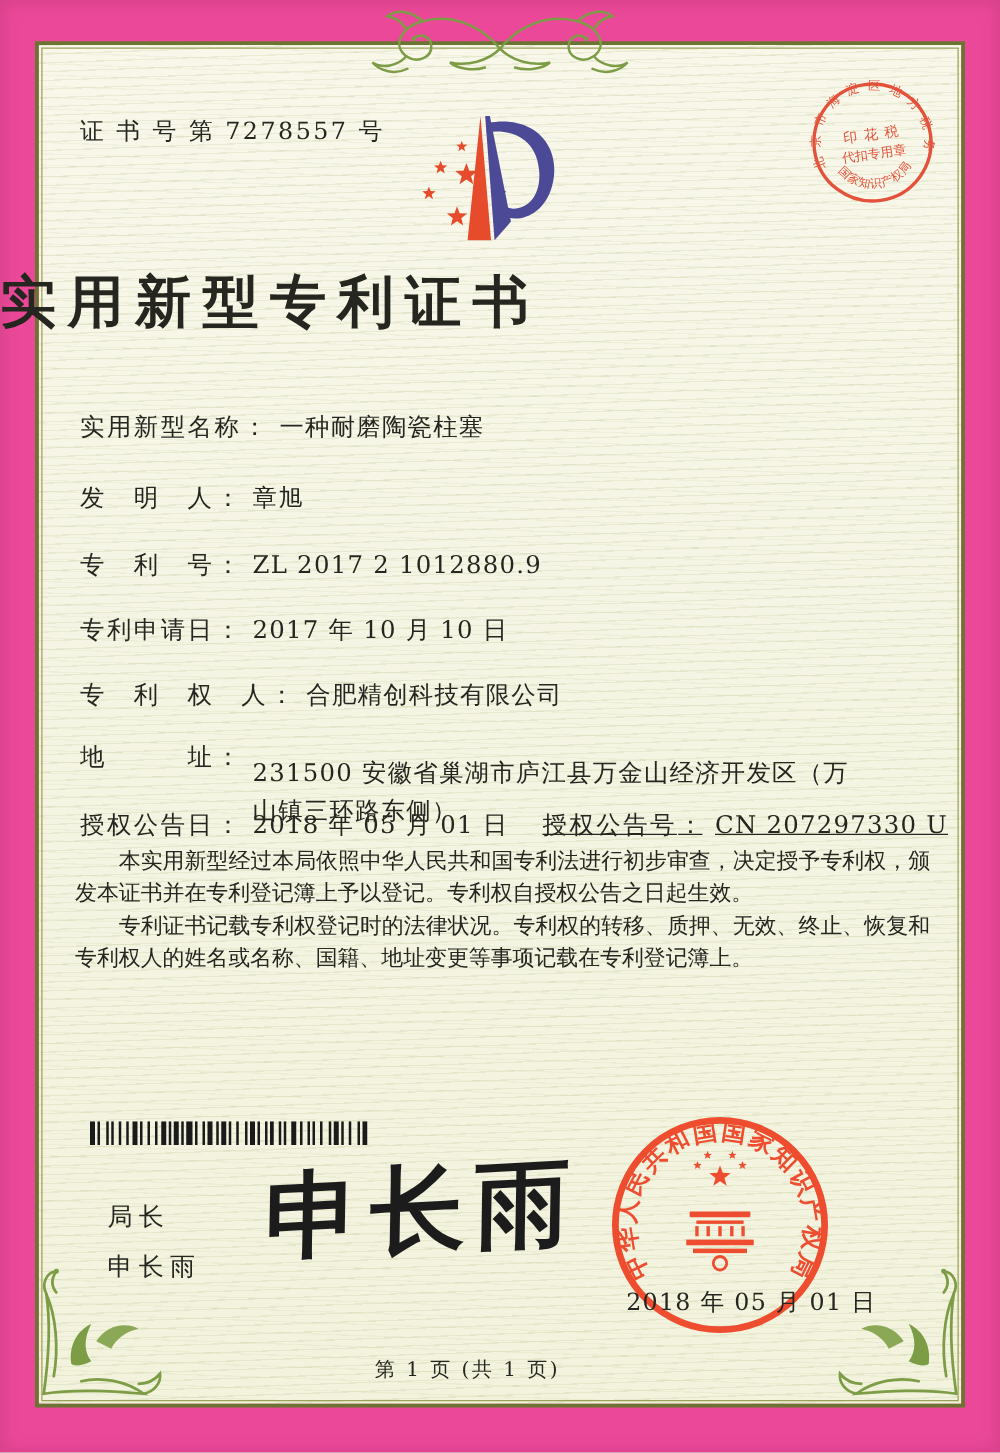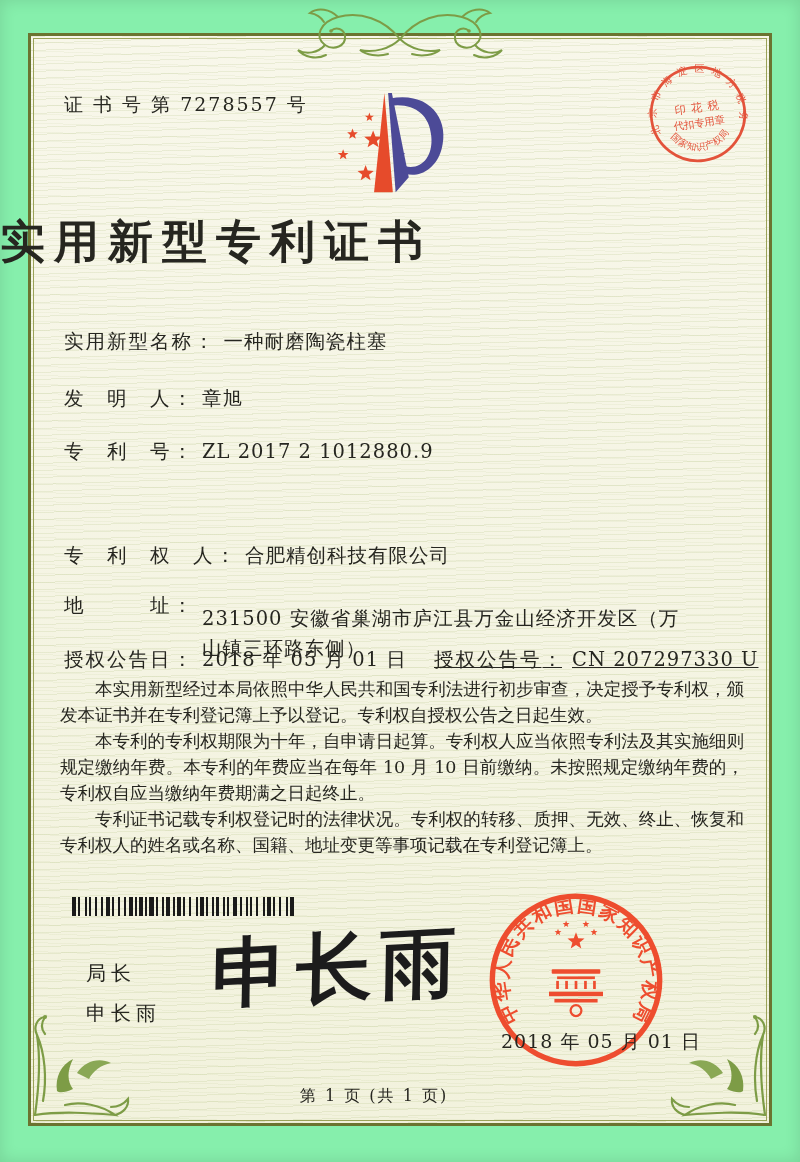--- a/index.html
+++ b/index.html
@@ -1,18 +1,18 @@
 <!DOCTYPE html>
 <html><head>
 <meta charset="utf-8">
 <style>
   html,body{margin:0;padding:0;background:#e9e9e4;}
   .page{
     position:relative;width:800px;height:1162px;margin:0 auto;overflow:hidden;
-    background:#86efac;
+    background:#ec4899;
     box-shadow:inset 0 0 16px rgba(0,0,0,.12);
     font-family:"DejaVu Serif","Liberation Serif",serif;
     color:#262620;
   }
   .abs{position:absolute;}
   
   .frame{
     position:absolute;left:28px;top:33px;right:28px;bottom:36px;
     border:3px solid #6b7430;
     background:
@@ -127,36 +127,38 @@
 
   <div class="field-row r2">
     <span class="flabel">发　明　人</span><span class="colon">：</span><span class="fvalue">章旭</span>
   </div>
   <div class="field-row r1">
     <span class="flabel">实用新型名称</span><span class="colon">：</span><span class="fvalue">一种耐磨陶瓷柱塞</span>
   </div>
   <div class="field-row r3">
     <span class="flabel">专　利　号</span><span class="colon">：</span><span class="fvalue">ZL 2017 2 1012880.9</span>
   </div>
+  <div class="field-row r4">
+    <span class="flabel">专利申请日</span><span class="colon">：</span><span class="fvalue">2017 年 10 月 10 日</span>
+  </div>
   <div class="field-row r5">
     <span class="flabel">专　利　权　人</span><span class="colon">：</span><span class="fvalue">合肥精创科技有限公司</span>
   </div>
   <div class="field-row addr">
     <span class="flabel">地　　　址</span><span class="colon">：</span><span class="fvalue">231500  安徽省巢湖市庐江县万金山经济开发区（万山镇三环路东侧）</span>
   </div>
   <div class="field-row grant-row">
     <span class="flabel">授权公告日</span><span class="colon">：</span><span class="fvalue">2018 年 05 月 01 日</span>
   </div>
   <div class="grant-right">
     <span class="flabel">授权公告号</span><span class="colon">：</span><span class="fvalue">CN 207297330 U</span>
   </div>
 
   <div class="body-text">
     <p>本实用新型经过本局依照中华人民共和国专利法进行初步审查，决定授予专利权，颁发本证书并在专利登记簿上予以登记。专利权自授权公告之日起生效。</p>
-    <p>本专利的专利权期限为十年，自申请日起算。专利权人应当依照专利法及其实施细则规定缴纳年费。本专利的年费应当在每年 10 月 10 日前缴纳。未按照规定缴纳年费的，专利权自应当缴纳年费期满之日起终止。</p>
     <p>专利证书记载专利权登记时的法律状况。专利权的转移、质押、无效、终止、恢复和专利权人的姓名或名称、国籍、地址变更等事项记载在专利登记簿上。</p>
   </div>
 
   <div class="barcode"><i style="width: 4.2px;"></i><i class="sp" style="width: 2.1px;"></i><i style="width: 2.1px;"></i><i class="sp" style="width: 4.2px;"></i><i style="width: 2.1px;"></i><i class="sp" style="width: 2.1px;"></i><i style="width: 2.1px;"></i><i class="sp" style="width: 4.2px;"></i><i style="width: 2.1px;"></i><i class="sp" style="width: 4.2px;"></i><i style="width: 2.1px;"></i><i class="sp" style="width: 2.1px;"></i><i style="width: 4.2px;"></i><i class="sp" style="width: 2.1px;"></i><i style="width: 2.1px;"></i><i class="sp" style="width: 4.2px;"></i><i style="width: 2.1px;"></i><i class="sp" style="width: 4.2px;"></i><i style="width: 2.1px;"></i><i class="sp" style="width: 2.1px;"></i><i style="width: 4.2px;"></i><i class="sp" style="width: 2.1px;"></i><i style="width: 2.1px;"></i><i class="sp" style="width: 2.1px;"></i><i style="width: 4.2px;"></i><i class="sp" style="width: 2.1px;"></i><i style="width: 2.1px;"></i><i class="sp" style="width: 2.1px;"></i><i style="width: 4.2px;"></i><i class="sp" style="width: 2.1px;"></i><i style="width: 2.1px;"></i><i class="sp" style="width: 4.2px;"></i><i style="width: 2.1px;"></i><i class="sp" style="width: 2.1px;"></i><i style="width: 4.2px;"></i><i class="sp" style="width: 2.1px;"></i><i style="width: 2.1px;"></i><i class="sp" style="width: 2.1px;"></i><i style="width: 4.2px;"></i><i class="sp" style="width: 2.1px;"></i><i style="width: 2.1px;"></i><i class="sp" style="width: 4.2px;"></i><i style="width: 2.1px;"></i><i class="sp" style="width: 4.2px;"></i><i style="width: 2.1px;"></i><i class="sp" style="width: 2.1px;"></i><i style="width: 4.2px;"></i><i class="sp" style="width: 2.1px;"></i><i style="width: 2.1px;"></i><i class="sp" style="width: 4.2px;"></i><i style="width: 2.1px;"></i><i class="sp" style="width: 2.1px;"></i><i style="width: 2.1px;"></i><i class="sp" style="width: 4.2px;"></i><i style="width: 2.1px;"></i><i class="sp" style="width: 2.1px;"></i><i style="width: 2.1px;"></i><i class="sp" style="width: 4.2px;"></i><i style="width: 4.2px;"></i><i class="sp" style="width: 2.1px;"></i><i style="width: 2.1px;"></i><i class="sp" style="width: 4.2px;"></i><i style="width: 2.1px;"></i><i class="sp" style="width: 2.1px;"></i><i style="width: 2.1px;"></i><i class="sp" style="width: 4.2px;"></i><i style="width: 2.1px;"></i><i class="sp" style="width: 4.2px;"></i><i style="width: 2.1px;"></i><i class="sp" style="width: 2.1px;"></i><i style="width: 4.2px;"></i><i class="sp" style="width: 2.1px;"></i><i style="width: 2.1px;"></i><i class="sp" style="width: 4.2px;"></i><i style="width: 2.1px;"></i><i class="sp" style="width: 4.2px;"></i><i style="width: 2.1px;"></i><i class="sp" style="width: 2.1px;"></i><i style="width: 4.2px;"></i><i class="sp" style="width: 2.1px;"></i></div>
 
   <div class="abs signer-title">局长</div>
   <div class="abs signer-name">申长雨</div>
   <div class="abs signature">申长雨</div>
 
   <svg class="abs seal" viewBox="0 0 200 200">

